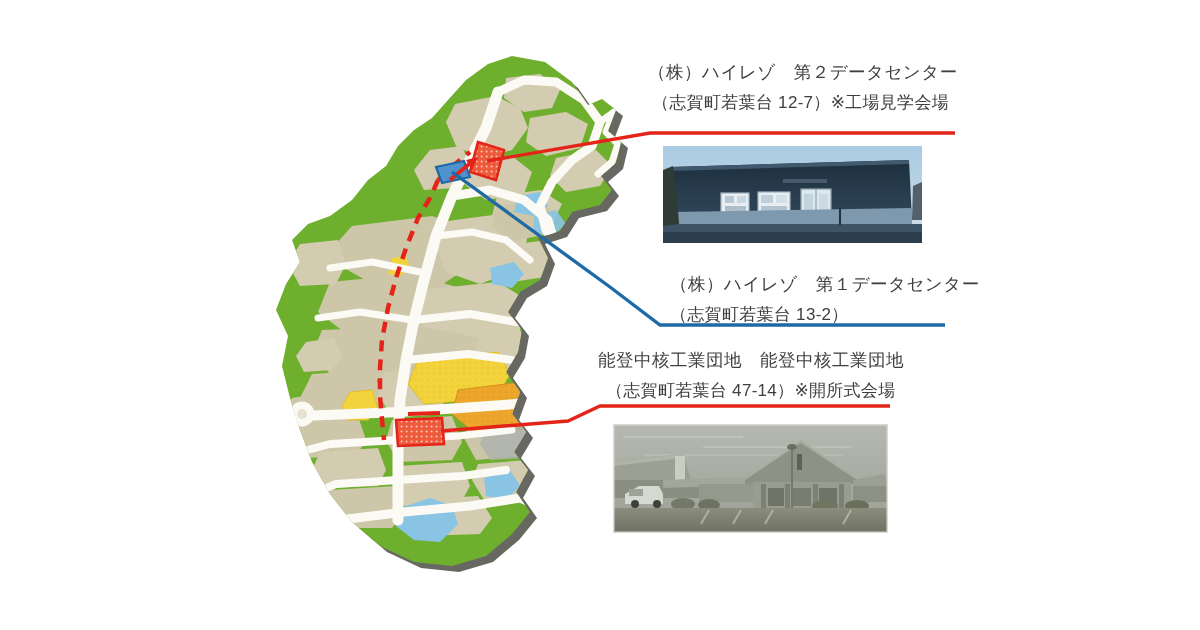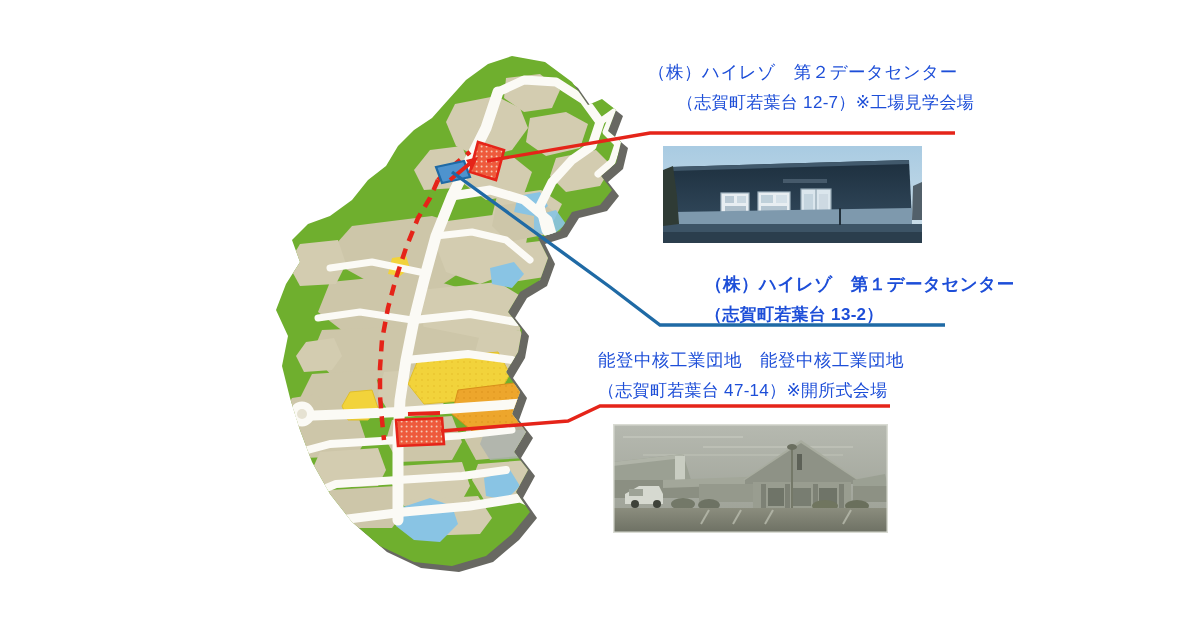--- a/index.html
+++ b/index.html
@@ -13,31 +13,31 @@
   }
   #canvas{position:relative;width:1200px;height:630px;background:#fff;}
 
   
   #map-svg{position:absolute;left:0;top:0;width:1200px;height:630px;}
 
   
   #leader-svg{position:absolute;left:0;top:0;width:1200px;height:630px;pointer-events:none;}
 
   
-  .callout{position:absolute;color:#1d4ed8;white-space:nowrap;}
+  .callout{position:absolute;color:#404040;white-space:nowrap;}
   .callout .line{display:block;line-height:1.0;}
   .callout .l1{font-size:17.5px;letter-spacing:.5px;}
   .callout .l2{font-size:17px;letter-spacing:.3px;margin-top:12px;}
 
   #callout-dc2{left:648px;top:64px;}
-  #callout-dc2 .l2{margin-left:29px;}
-  #callout-dc1{left:705px;top:276px;font-weight:bold;}
+  #callout-dc2 .l2{margin-left:4px;}
+  #callout-dc1{left:670px;top:276px;}
   #callout-dc1 .l2{}
   #callout-community{left:598px;top:352px;}
-  #callout-community .l2{}
+  #callout-community .l2{margin-left:8px;}
 
   
   .photo{position:absolute;overflow:hidden;background:#888;}
   #photo-dc2{left:663px;top:146px;width:259px;height:97px;}
   #photo-community{left:613px;top:424px;width:275px;height:109px;}
   .photo svg{display:block;width:100%;height:100%;}
 </style>
 </head>
 <body>
 

